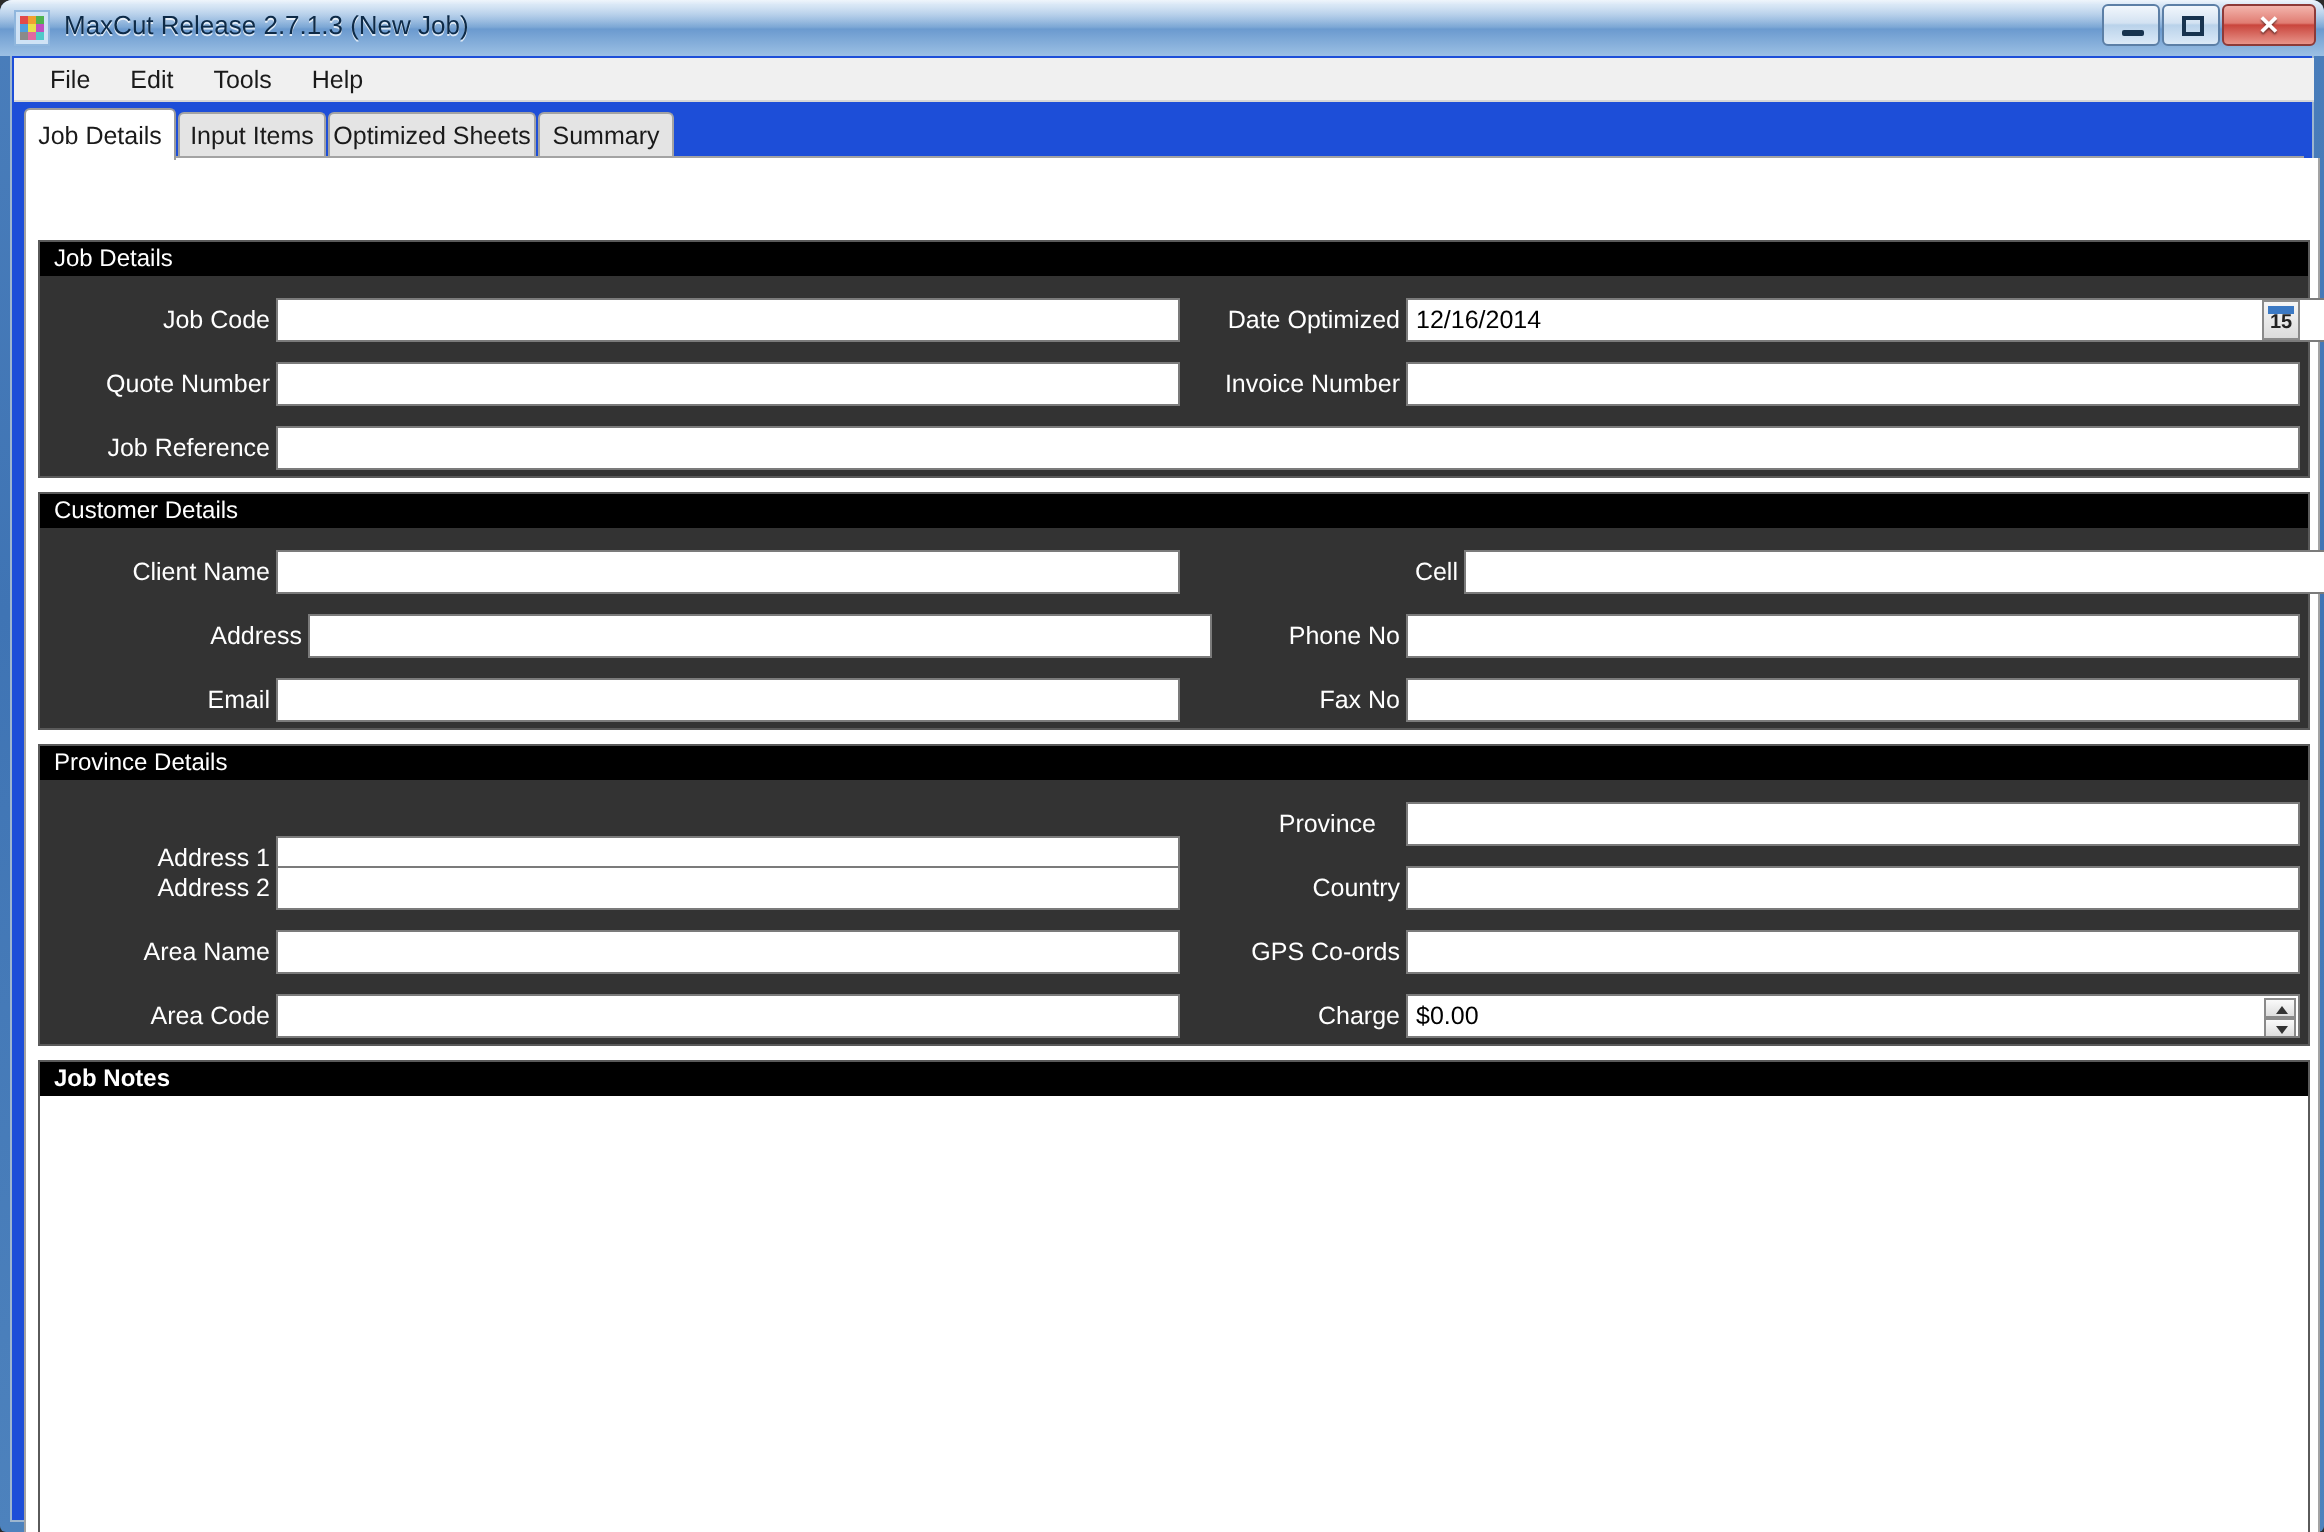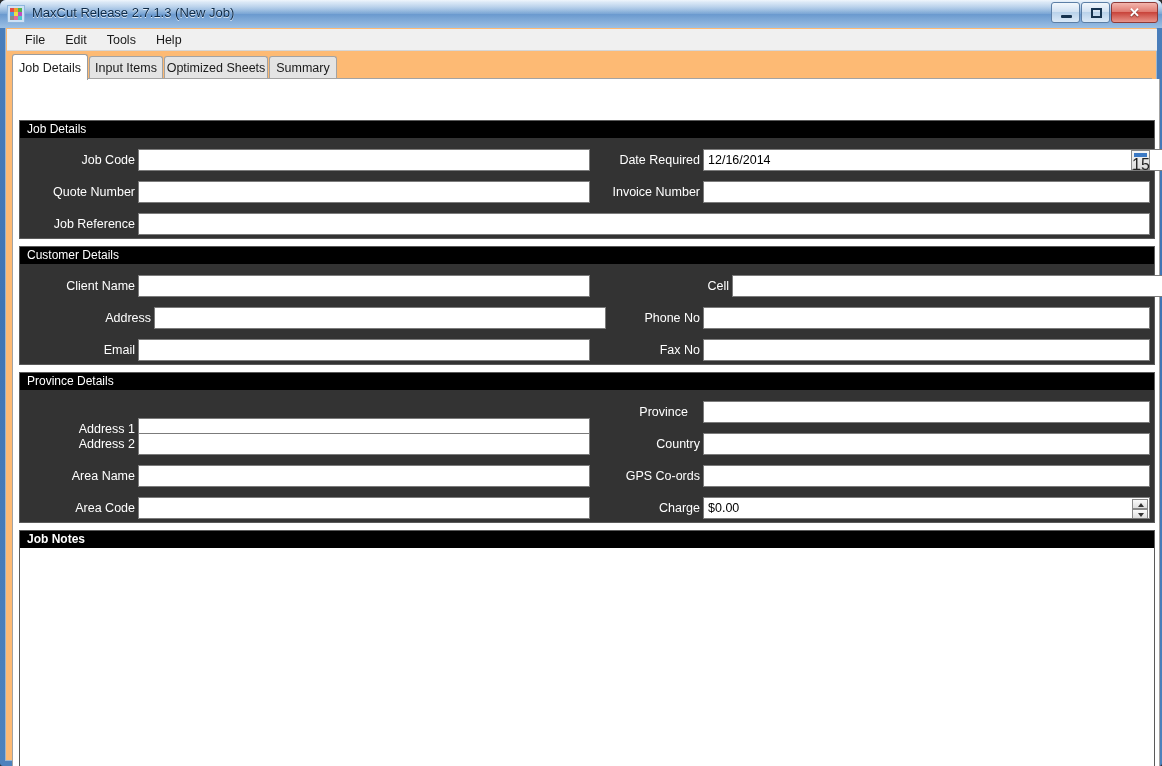--- a/index.html
+++ b/index.html
@@ -29,21 +29,21 @@
   .wbtn.close{width:47px;border:1px solid #8d3a38;border-radius:3px;
         background:linear-gradient(180deg,#f3b5ad 0%,#e07c72 45%,#c9453c 50%,#e8948a 100%);}
   .glyph-min{position:absolute;left:9px;top:12px;width:11px;height:3px;background:#17334f;border-radius:1px;}
   .glyph-max{position:absolute;left:9px;top:5px;width:11px;height:10px;border:2px solid #17334f;box-sizing:border-box;}
   .glyph-close{position:absolute;left:0;top:2px;width:100%;text-align:center;font-size:13px;
                font-weight:bold;color:#fff;text-shadow:0 1px 1px rgba(0,0,0,.45);}
 
   
   .client{position:absolute;left:5px;top:28px;width:1152px;height:733px;background:#f0f0f0;
           border:1px solid #9db6cf;border-top:none;box-sizing:border-box;}
-  .inner{position:absolute;left:0;top:0;right:0;bottom:0;background:#fdba74;}
+  .inner{position:absolute;left:0;top:0;right:0;bottom:0;background:#1d4ed8;}
 
   .menubar{position:absolute;left:1px;top:1px;width:1150px;height:22px;background:#f0f0f0;
            border-bottom:1px solid #d6d6d6;display:flex;align-items:center;padding-left:8px;box-sizing:border-box;}
   .menuitem{font-size:12.5px;color:#1a1a1a;padding:2px 10px;cursor:default;}
 
   
   .tabstrip{position:absolute;left:6px;top:26px;width:1140px;height:25px;}
   .tab{position:absolute;top:2px;height:23px;box-sizing:border-box;background:#e4e4e4;
        border:1px solid #a3a3a3;border-bottom:none;border-radius:3px 3px 0 0;
        font-size:12.5px;color:#1a1a1a;display:flex;align-items:center;justify-content:center;cursor:default;}
@@ -60,21 +60,21 @@
   .row{position:absolute;height:22px;}
   .lbl{position:absolute;right:0;top:0;height:22px;line-height:22px;font-size:12.5px;color:#ffffff;
        text-align:right;white-space:nowrap;}
   .inp{position:absolute;top:0;height:22px;background:#ffffff;border:1px solid #7b7b7b;
        box-sizing:border-box;font-size:12.5px;color:#000;line-height:20px;padding-left:4px;overflow:hidden;
        white-space:nowrap;}
 
   .calbtn{position:absolute;top:1px;width:19px;height:20px;box-sizing:border-box;
           background:linear-gradient(180deg,#f6f6f6,#dcdcdc);border:1px solid #8a8a8a;}
   .calbtn .top{position:absolute;left:2px;top:2px;right:2px;height:4px;background:#3b79c4;}
-  .calbtn .num{position:absolute;left:0;right:0;top:5px;text-align:center;font-size:16px;color:#222;font-weight:normal;}
+  .calbtn .num{position:absolute;left:0;right:0;top:5px;text-align:center;font-size:10px;color:#222;font-weight:bold;}
 
   .spin{position:absolute;right:1px;top:1px;width:16px;height:20px;}
   .spinb{position:absolute;left:0;width:16px;height:10px;box-sizing:border-box;
          background:linear-gradient(180deg,#fafafa,#dedede);border:1px solid #8a8a8a;}
   .spinb.up{top:0;} .spinb.dn{top:10px;}
   .arr{position:absolute;left:5px;width:0;height:0;border-left:3px solid transparent;border-right:3px solid transparent;}
   .arr.u{top:3px;border-bottom:4px solid #333;}
   .arr.d{top:3px;border-top:4px solid #333;}
 
   .notes{position:absolute;background:#fff;border:1px solid #5a5a5a;box-sizing:border-box;}
@@ -155,21 +155,21 @@
           <div class="row" style="left:0;top:60px;width:576px;">
             <div class="lbl" style="right:461px;width:140px;">Quote Number</div>
             <div class="inp" style="left:118px;width:452px;"></div>
           </div>
           <div class="row" style="left:0;top:92px;width:1136px;">
             <div class="lbl" style="right:1021px;width:140px;">Job Reference</div>
             <div class="inp" style="left:118px;width:1012px;"></div>
           </div>
 
           <div class="row" style="left:560px;top:28px;width:576px;">
-            <div class="lbl" style="right:456px;width:160px;">Date Required</div>
+            <div class="lbl" style="right:456px;width:160px;">Date Optimized</div>
             <div class="inp" style="left:123px;width:508px;">12/16/2014</div>
             <div class="calbtn" style="left:551px;">
               <span class="top"></span>
               <span class="num">15</span>
             </div>
           </div>
           <div class="row" style="left:560px;top:60px;width:576px;">
             <div class="lbl" style="right:456px;width:160px;">Invoice Number</div>
             <div class="inp" style="left:123px;width:447px;"></div>
           </div>

